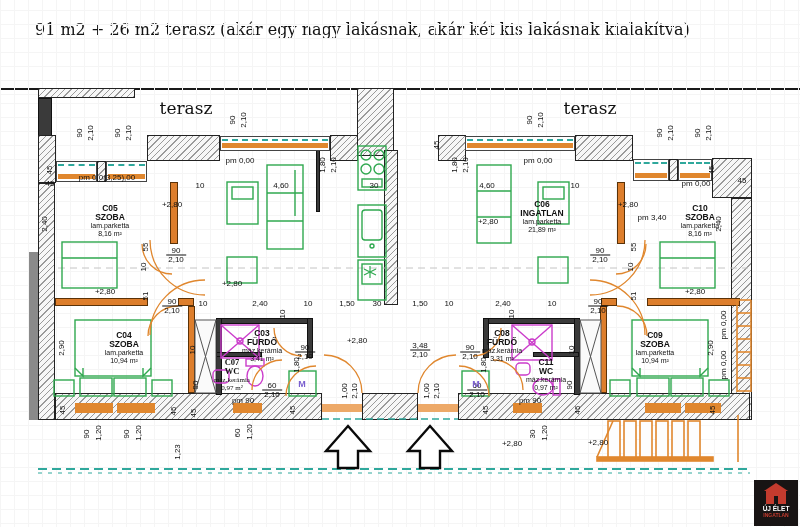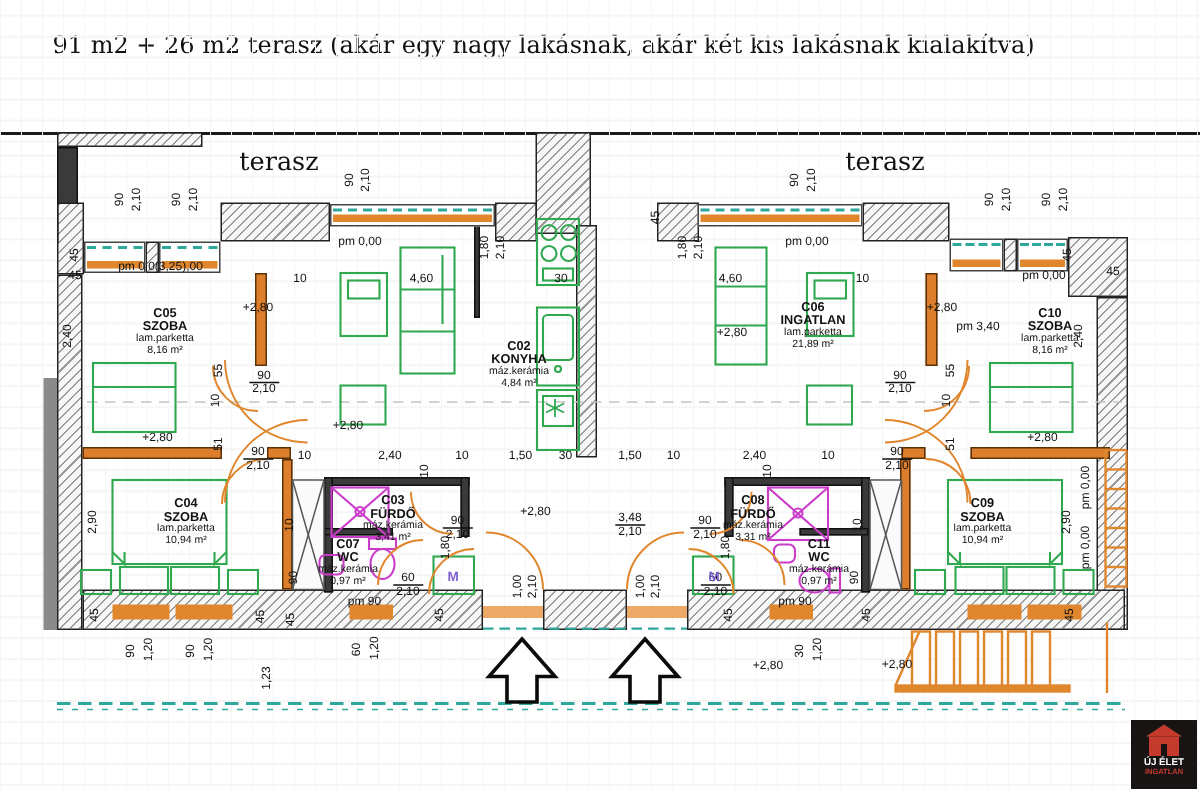--- a/index.html
+++ b/index.html
@@ -289,26 +289,20 @@
       </g>
     </svg>
   <div class="terr" style="left: 186px; top: 108px;">terasz</div>
       <div class="terr" style="left: 590px; top: 108px;">terasz</div>
       <div class="room" style="left: 110px; top: 204px;">
         <div class="r1">C05</div>
         <div class="r1">SZOBA</div>
         <div class="r2">lam.parketta</div>
         <div class="r2">8,16 m²</div>
       </div>
-      <div class="room" style="left: 346px; top: 226px;">
-        <div class="r1">C02</div>
-        <div class="r1">KONYHA</div>
-        <div class="r2">máz.kerámia</div>
-        <div class="r2">4,84 m²</div>
-      </div>
       <div class="room" style="left: 542px; top: 200px;">
         <div class="r1">C06</div>
         <div class="r1">INGATLAN</div>
         <div class="r2">lam.parketta</div>
         <div class="r2">21,89 m²</div>
       </div>
       <div class="room" style="left: 700px; top: 204px;">
         <div class="r1">C10</div>
         <div class="r1">SZOBA</div>
         <div class="r2">lam.parketta</div>
@@ -319,21 +313,21 @@
         <div class="r1">SZOBA</div>
         <div class="r2">lam.parketta</div>
         <div class="r2">10,94 m²</div>
       </div>
       <div class="room" style="left: 262px; top: 329px;">
         <div class="r1">C03</div>
         <div class="r1">FÜRDŐ</div>
         <div class="r2">máz.kerámia</div>
         <div class="r2">3,41 m²</div>
       </div>
-      <div class="room" style="left: 232px; top: 358px;">
+      <div class="room" style="left: 232px; top: 358px; font-family: Liberation Serif, serif;">
         <div class="r1">C07</div>
         <div class="r1">WC</div>
         <div class="r2">máz.kerámia</div>
         <div class="r2">0,97 m²</div>
       </div>
       <div class="room" style="left: 502px; top: 329px;">
         <div class="r1">C08</div>
         <div class="r1">FÜRDŐ</div>
         <div class="r2">máz.kerámia</div>
         <div class="r2">3,31 m²</div>

